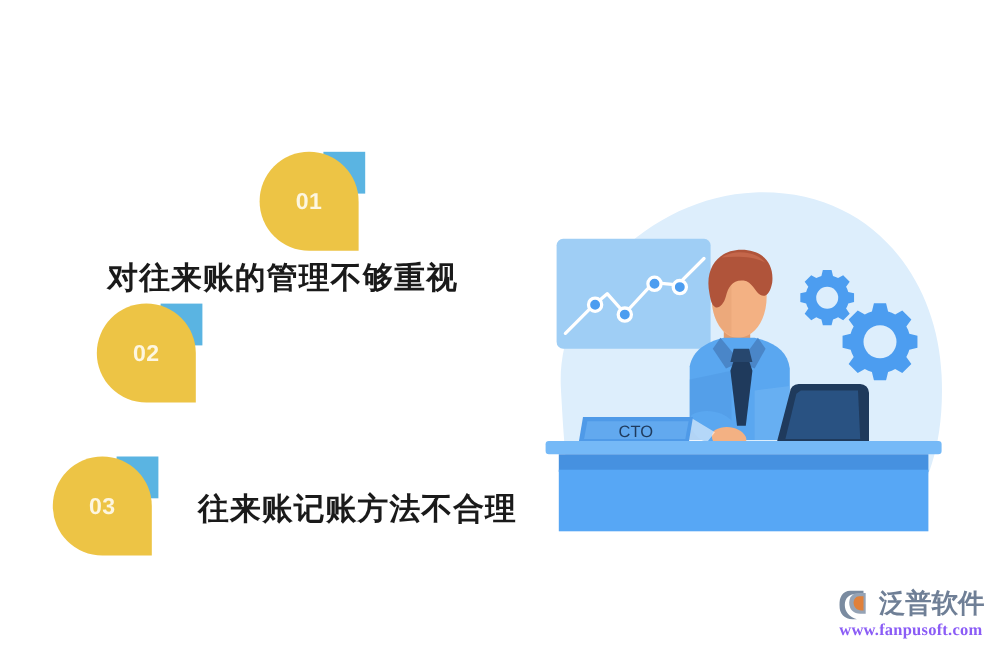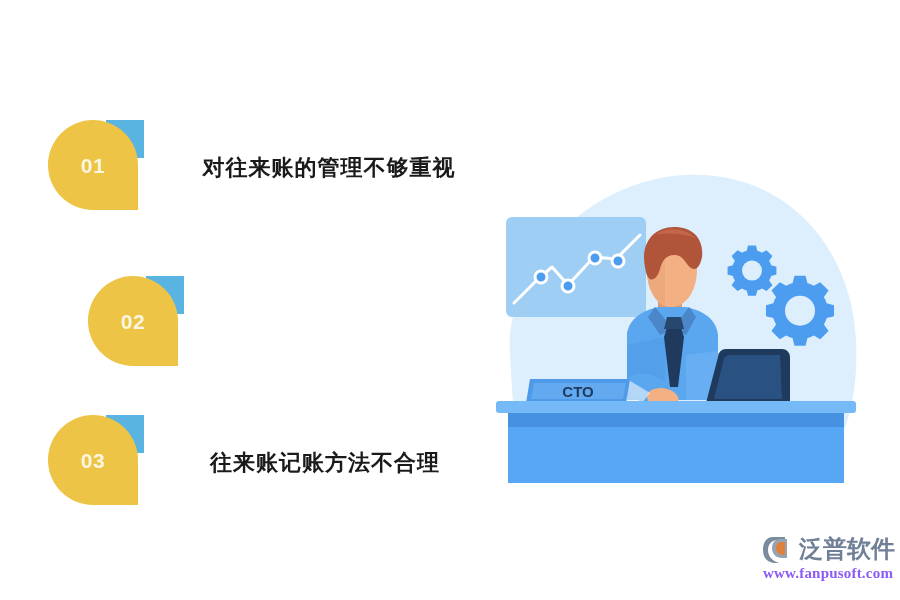--- a/index.html
+++ b/index.html
@@ -28,21 +28,21 @@
     height: 600px;
   }
   .list-row {
     position: absolute;
     left: 0;
     width: 520px;
     height: 96px;
     display: flex;
     align-items: center;
   }
-  .row-1 { top: 120px; }
+  .row-1 { top: 138px; flex-direction: column; }
   .row-2 { top: 276px; margin-left: 40px; }
   .row-3 { top: 415px; }
 
   .badge-wrap {
     position: relative;
     width: 96px;
     height: 96px;
     margin-left: 48px;
     flex: 0 0 auto;
   }
@@ -71,38 +71,37 @@
     font-size: 21px;
     font-weight: bold;
     letter-spacing: 0.5px;
     line-height: 1;
   }
 
   .row-label {
     flex: 1 1 auto;
     text-align: center;
     color: #1a1a1a;
-    font-size: 22px;
+    font-size: 28px;
     font-weight: bold;
     letter-spacing: 1px;
     padding-right: 18px;
     font-family: "Liberation Sans", "DejaVu Sans", sans-serif;
   }
   .row-1 .row-label { padding-left: 12px; }
   .row-2 .row-label { padding-left: 0px; }
   .row-3 .row-label { padding-left: 4px; }
 
   
   .illu {
     position: absolute;
     left: 490px;
     top: 155px;
     width: 380px;
     height: 330px;
-    font-weight: bold;
   }
 
   
   .watermark {
     position: absolute;
     left: 763px;
     top: 533px;
     width: 132px;
     height: 60px;
   }

